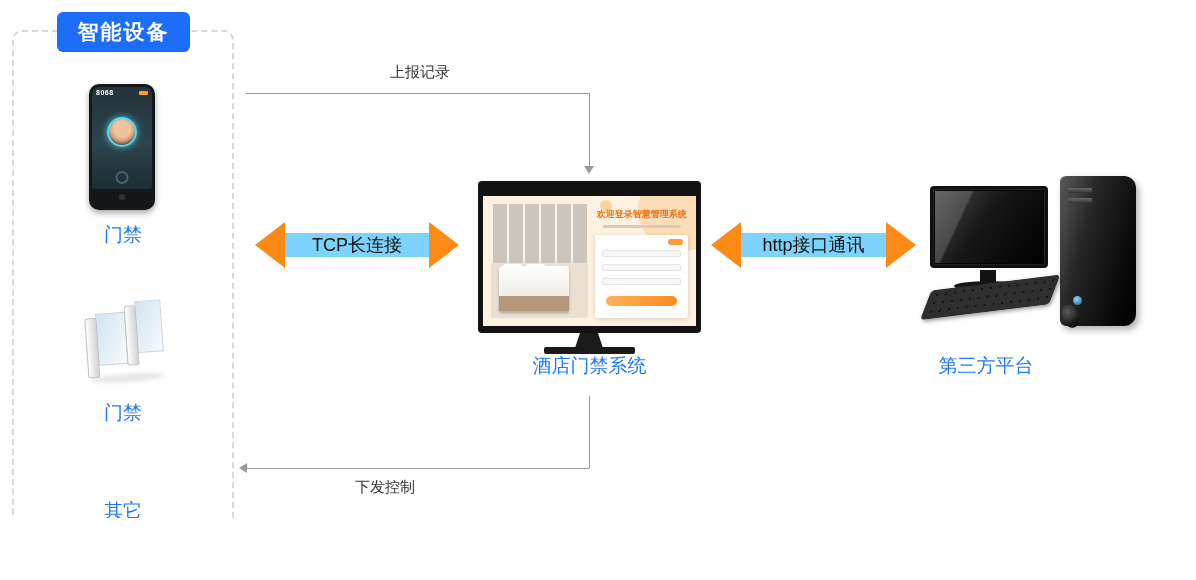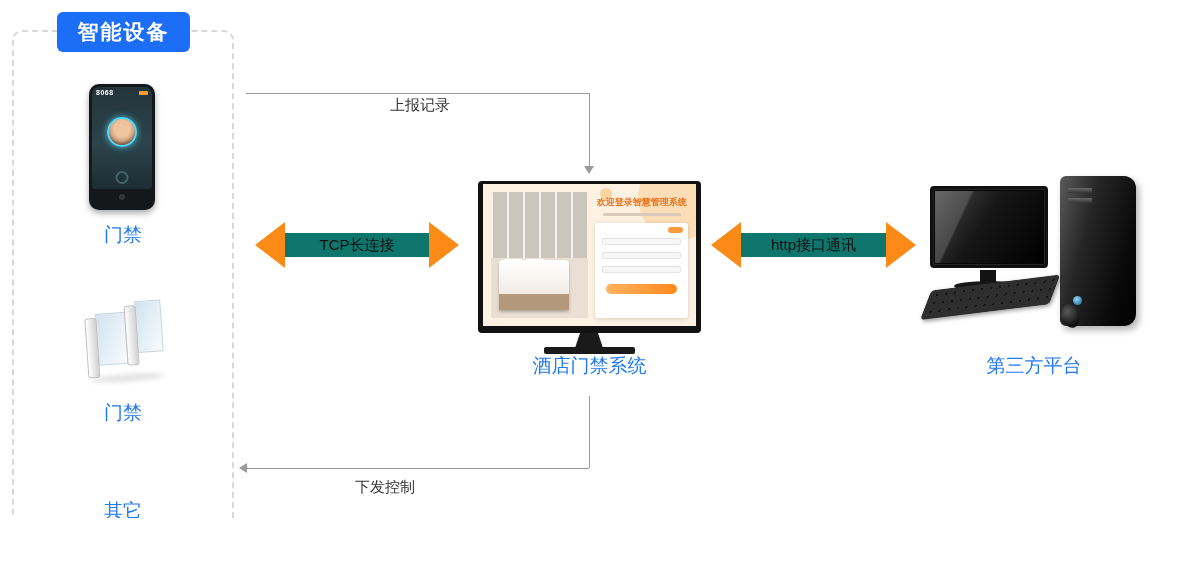--- a/index.html
+++ b/index.html
@@ -42,21 +42,21 @@
   .ts-post.b { left:48px; top:10px; }
   .ts-glass { position:absolute; border:1px solid #c8d4dc;
               background:linear-gradient(115deg, rgba(201,222,236,.85), rgba(242,247,251,.5)); }
   .ts-glass.a { left:19px; top:16px; width:30px; height:52px; }
   .ts-glass.b { left:59px; top:6px;  width:26px; height:52px; }
   .ts-shadow { position:absolute; left:10px; top:78px; width:74px; height:8px; border-radius:50%;
                background:rgba(0,0,0,.10); filter:blur(2px); }
 
   
   .monitor { position:absolute; left:478px; top:181px; width:223px; height:152px;
-             background:#121212; border-radius:4px; padding:3px 5px 7px; z-index:2; }
+             background:#121212; border-radius:4px; padding:15px 5px 7px; z-index:2; }
   .mon-screen { width:100%; height:100%; background:#fdf2e2; position:relative; overflow:hidden; }
   .monitor-neck { position:absolute; left:575px; top:333px; width:28px; height:15px; background:#1a1a1a;
                   clip-path:polygon(18% 0, 82% 0, 100% 100%, 0 100%); z-index:2; }
   .monitor-base { position:absolute; left:544px; top:347px; width:91px; height:7px; background:#1a1a1a;
                   border-radius:2px; z-index:2; }
 
   .ls-circle1 { position:absolute; right:-26px; top:-28px; width:84px; height:84px; border-radius:50%; background:#fbdeb7; }
   .ls-circle2 { position:absolute; right:84px; top:4px; width:12px; height:12px; border-radius:50%; background:#f8d49f; }
   .ls-body { position:absolute; inset:8px; display:flex; gap:7px; }
   .ls-photo { flex:1.05; position:relative; border-radius:2px; overflow:hidden;
@@ -114,22 +114,22 @@
   .arrow-left { position:absolute; width:0; height:0;
                 border-top:5px solid transparent; border-bottom:5px solid transparent;
                 border-right:8px solid #9a9a9a; }
 
   
   .orange-arrow { position:absolute; display:flex; align-items:center; height:46px; z-index:1; }
   .oa-head-left  { width:0; height:0; border-top:23px solid transparent; border-bottom:23px solid transparent;
                    border-right:30px solid #fb8a17; }
   .oa-head-right { width:0; height:0; border-top:23px solid transparent; border-bottom:23px solid transparent;
                    border-left:30px solid #fb8a17; }
-  .oa-body { flex:1; height:24px; background:#0f766e; display:flex; align-items:center; justify-content:center;
-             font-size:15px; color:#101010; }
+  .oa-body { flex:1; height:24px; background:#7dd3fc; display:flex; align-items:center; justify-content:center;
+             font-size:18px; color:#101010; }
 </style>
 </head>
 <body>
 
 <div class="canvas">
 
   <div class="dashed-box"></div>
   <div class="group-badge">智能设备</div>
 
   <div class="face-device">
@@ -149,21 +149,21 @@
     <div class="ts-shadow"></div>
     <div class="ts-glass a"></div>
     <div class="ts-post a"></div>
     <div class="ts-glass b"></div>
     <div class="ts-post b"></div>
   </div>
   <div class="blue-label" style="left:12px; top:400px; width:222px;">门禁</div>
 
   <div class="blue-label" style="left:12px; top:498px; width:222px;">其它</div>
 
-  <div class="flow-text" style="left:355px; top:63px; width:130px; text-align:center;margin-top:33px;">上报记录</div>
+  <div class="flow-text" style="left:355px; top:63px; width:130px; text-align:center;">上报记录</div>
   <div class="hline" style="left:246px; top:93px; width:343px;"></div>
   <div class="vline" style="left:589px; top:93px; height:74px;"></div>
   <div class="arrow-down" style="left:584px; top:166px;"></div>
 
   <div class="orange-arrow" style="left:255px; top:222px; width:204px;">
     <div class="oa-head-left"></div>
     <div class="oa-body">TCP长连接</div>
     <div class="oa-head-right"></div>
   </div>
 
@@ -214,15 +214,15 @@
       <div class="tw-btn"></div>
     </div>
     <div class="pc-monitor">
       <div class="pm-screen"></div>
     </div>
     <div class="pc-mon-neck"></div>
     <div class="pc-mon-base"></div>
     <div class="pc-keyboard"></div>
     <div class="pc-mouse"></div>
   </div>
-  <div class="blue-label" style="left:916px; top:353px; width:236px;">第三方平台</div>
+  <div class="blue-label" style="left:868px; top:353px; width:236px;">第三方平台</div>
 
 </div>
 
 </body></html>

